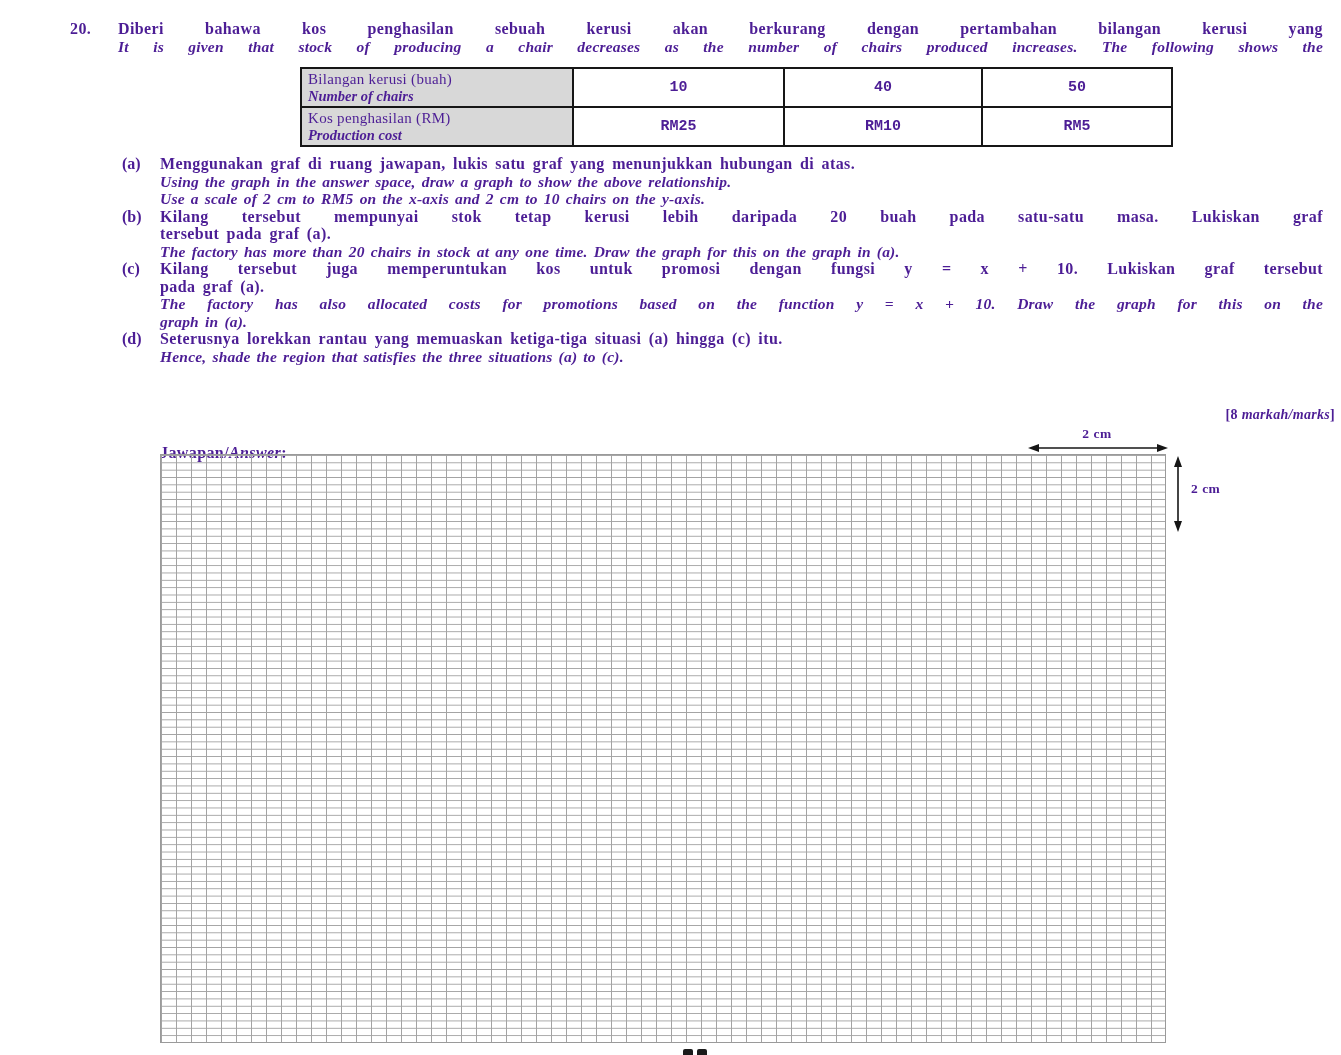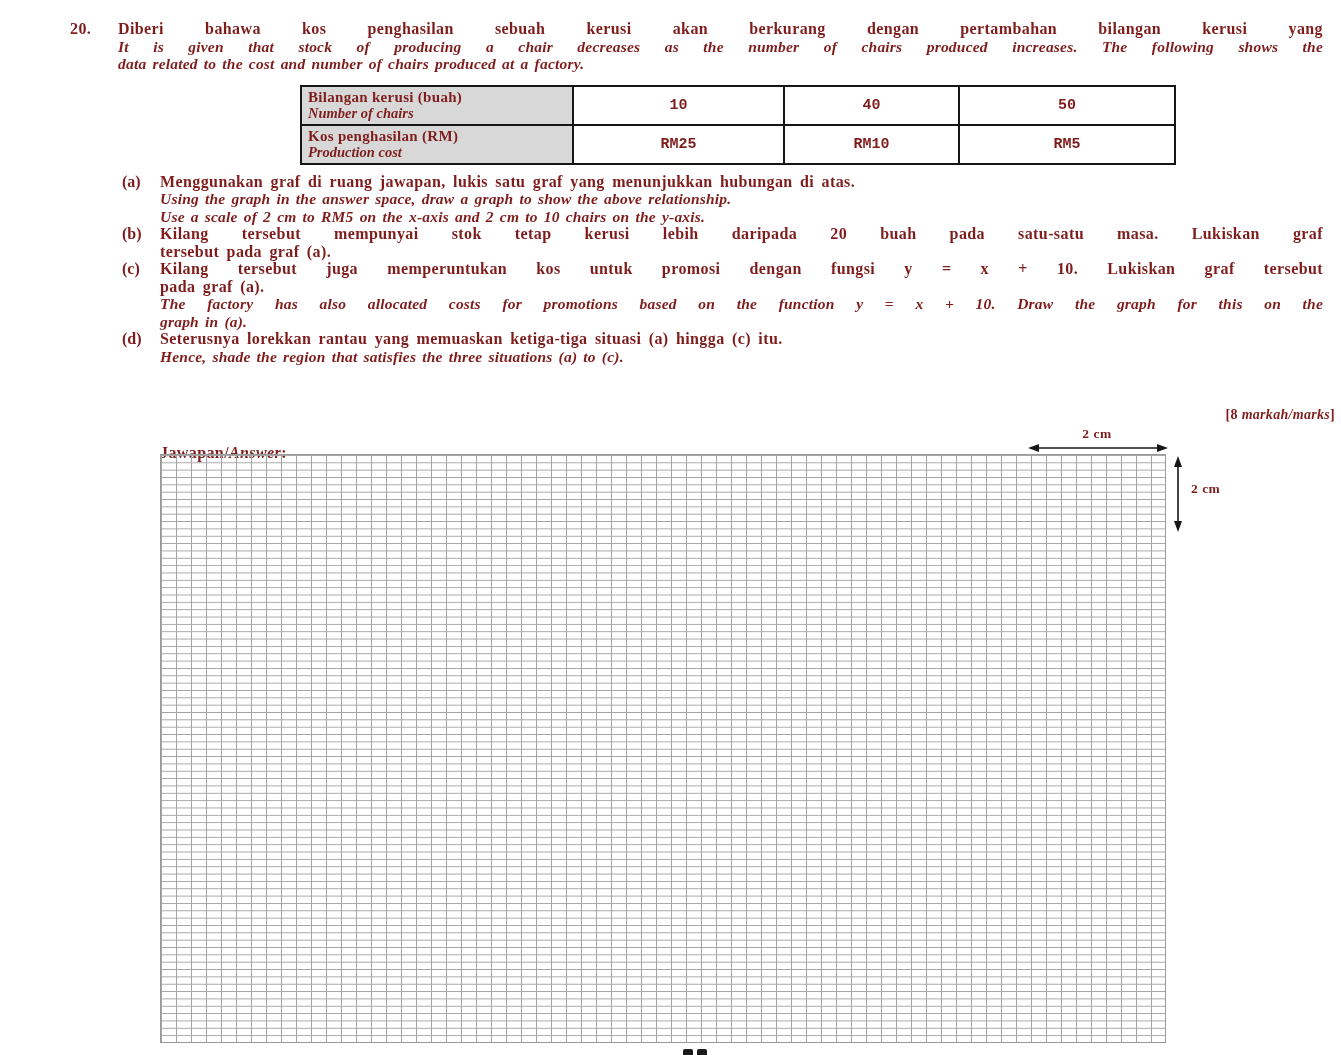--- a/index.html
+++ b/index.html
@@ -1,40 +1,40 @@
 <!DOCTYPE html>
 <html><head>
 <meta charset="utf-8">
 <style>
   * { margin:0; padding:0; box-sizing:border-box; }
   html,body { background:#fff; }
   .page {
     position:relative; width:1341px; height:1055px; background:#ffffff;
     font-family:"Liberation Serif","DejaVu Serif",serif;
-    color:#7f1d1d; overflow:hidden;
+    color:#4c1d95; overflow:hidden;
   }
   .question-block { position:absolute; left:70px; top:20px; width:1253px; }
   .q-row { display:flex; }
   .q-num { width:48px; font-weight:700; font-size:16px; line-height:17.5px; letter-spacing:.4px; }
   .q-body { width:1205px; }
   .my { font-weight:700; font-size:16px; line-height:17.5px; letter-spacing:.4px; word-spacing:3px; }
   .en { font-weight:700; font-style:italic; font-size:15.5px; line-height:17.5px; letter-spacing:.2px; word-spacing:2px; }
   .jfull { text-align:justify; text-align-last:justify; }
 
   table.datatable {
     border-collapse:collapse; table-layout:fixed;
     margin:12px 0 0 182px; width:848px;
   }
   table.datatable td, table.datatable th {
     border:2px solid #161616; padding:2px 6px; vertical-align:middle;
   }
   th.rowtitle { width:272px; text-align:left; background:#d8d8d8; }
   td.val { font-weight:700; font-size:15px; text-align:center;font-family:Liberation Mono, monospace; }
-  .col1 { width:211px; } .col2 { width:175px; } .col3 { width:216px; }
-  .tt-my { font-weight:700; font-size:15px; line-height:16.5px; letter-spacing:.3px; }
+  .col1 { width:211px; } .col2 { width:198px; } .col3 { width:190px; }
+  .tt-my { font-weight:400; font-size:15px; line-height:16.5px; letter-spacing:.3px; }
   .tt-en { font-weight:700; font-style:italic; font-size:14.5px; line-height:16.5px; }
 
   .parts { margin-top:8px; }
   .part { display:flex; }
   .part-label { width:42px; padding-left:4px; font-weight:700; font-size:16px; line-height:17.5px; }
   .part-text { flex:1; }
 
   .marks-label {
     position:absolute; top:407px; right:6px;
     font-weight:700; font-size:14px; letter-spacing:.3px;
@@ -70,21 +70,20 @@
 <body>
 
 <div class="page">
 
   <div class="question-block">
     <div class="q-row">
       <div class="q-num">20.</div>
       <div class="q-body">
         <div class="my jfull">Diberi bahawa kos penghasilan sebuah kerusi akan berkurang dengan pertambahan bilangan kerusi yang</div>
         <div class="en jfull">It is given that stock of producing a chair decreases as the number of chairs produced increases. The following shows the</div>
-        <div class="en">data related to the cost and number of chairs produced at a factory.</div>
 
         <table class="datatable">
           <tbody>
               <tr>
             <th class="rowtitle">
               <div class="tt-my">Bilangan kerusi (buah)</div>
               <div class="tt-en">Number of chairs</div>
             </th>
             <td class="val col1">10</td>
             <td class="val col2">40</td>
@@ -111,20 +110,21 @@
               <div class="en">Using the graph in the answer space, draw a graph to show the above relationship.</div>
               <div class="en">Use a scale of 2 cm to RM5 on the x-axis and 2 cm to 10 chairs on the y-axis.</div>
             </div>
           </div>
 
           <div class="part">
             <div class="part-label">(b)</div>
             <div class="part-text">
               <div class="my jfull">Kilang tersebut mempunyai stok tetap kerusi lebih daripada 20 buah pada satu-satu masa. Lukiskan graf</div>
               <div class="my">tersebut pada graf (a).</div>
+              <div class="en">The factory has more than 20 chairs in stock at any one time. Draw the graph for this on the graph in (a).</div>
             </div>
           </div>
 
           <div class="part">
             <div class="part-label">(c)</div>
             <div class="part-text">
               <div class="my jfull">Kilang tersebut juga memperuntukan kos untuk promosi dengan fungsi y = x + 10. Lukiskan graf tersebut</div>
               <div class="my">pada graf (a).</div>
               <div class="en jfull">The factory has also allocated costs for promotions based on the function y = x + 10. Draw the graph for this on the</div>
               <div class="en">graph in (a).</div>

